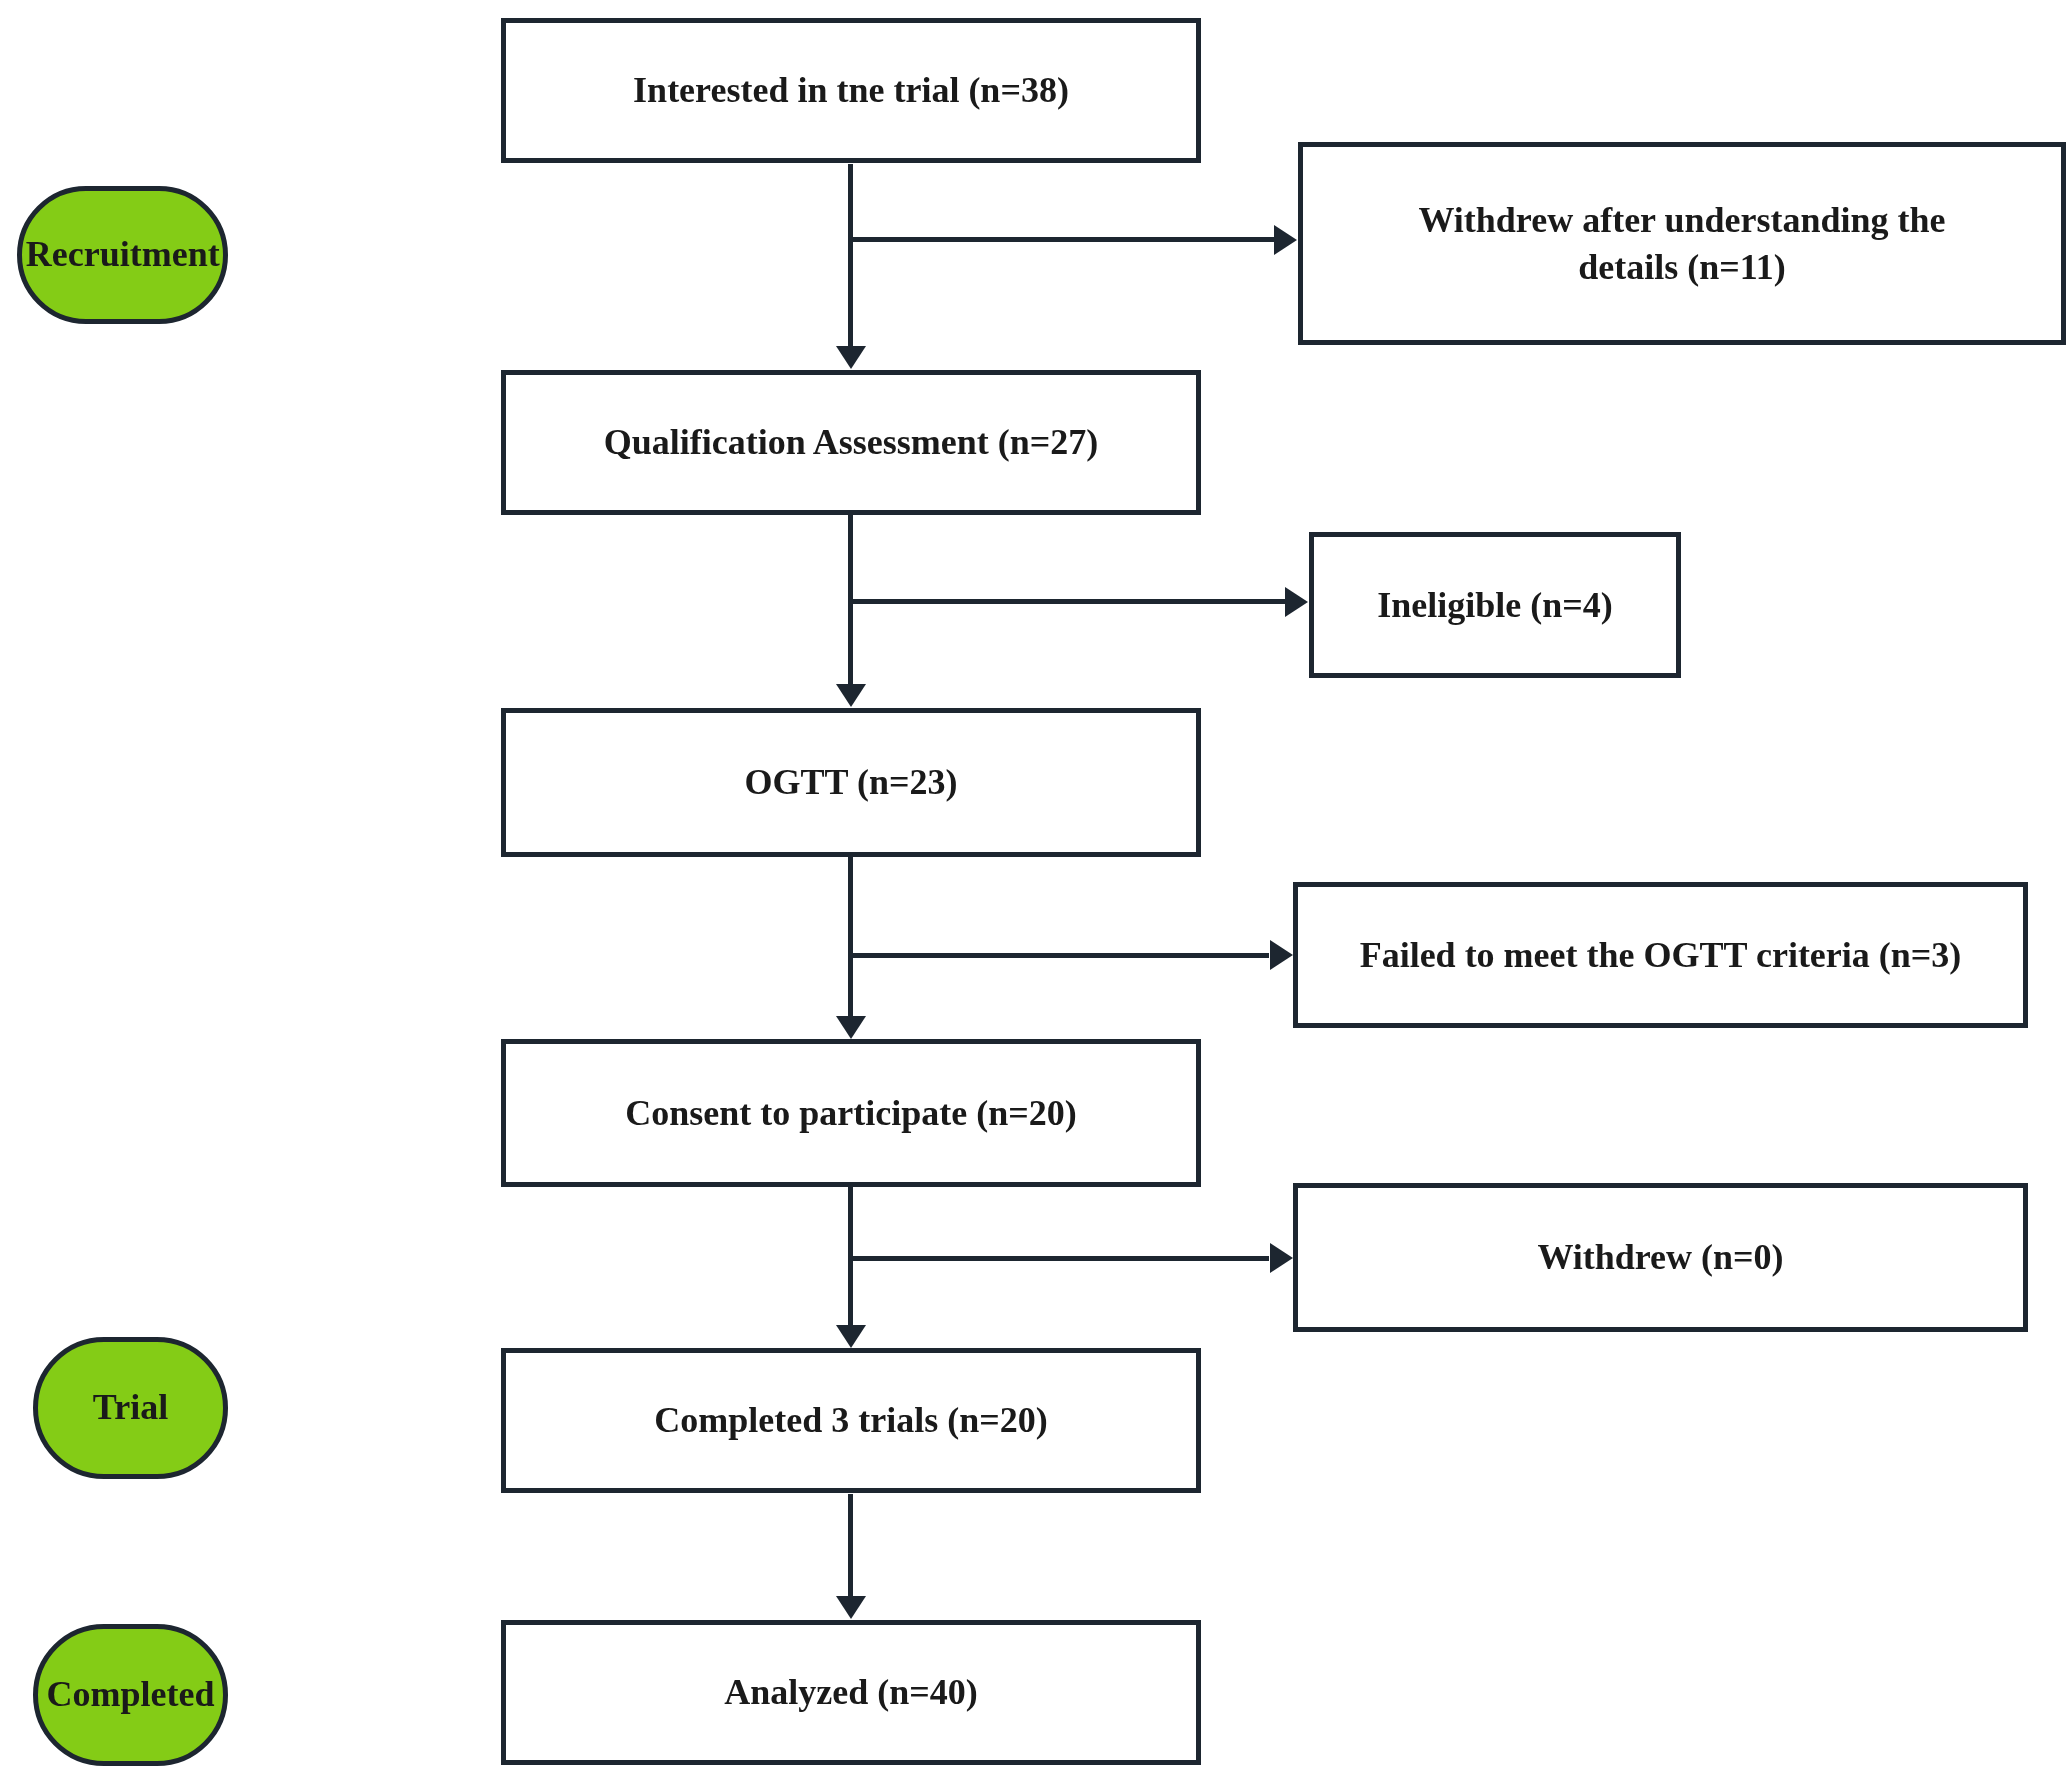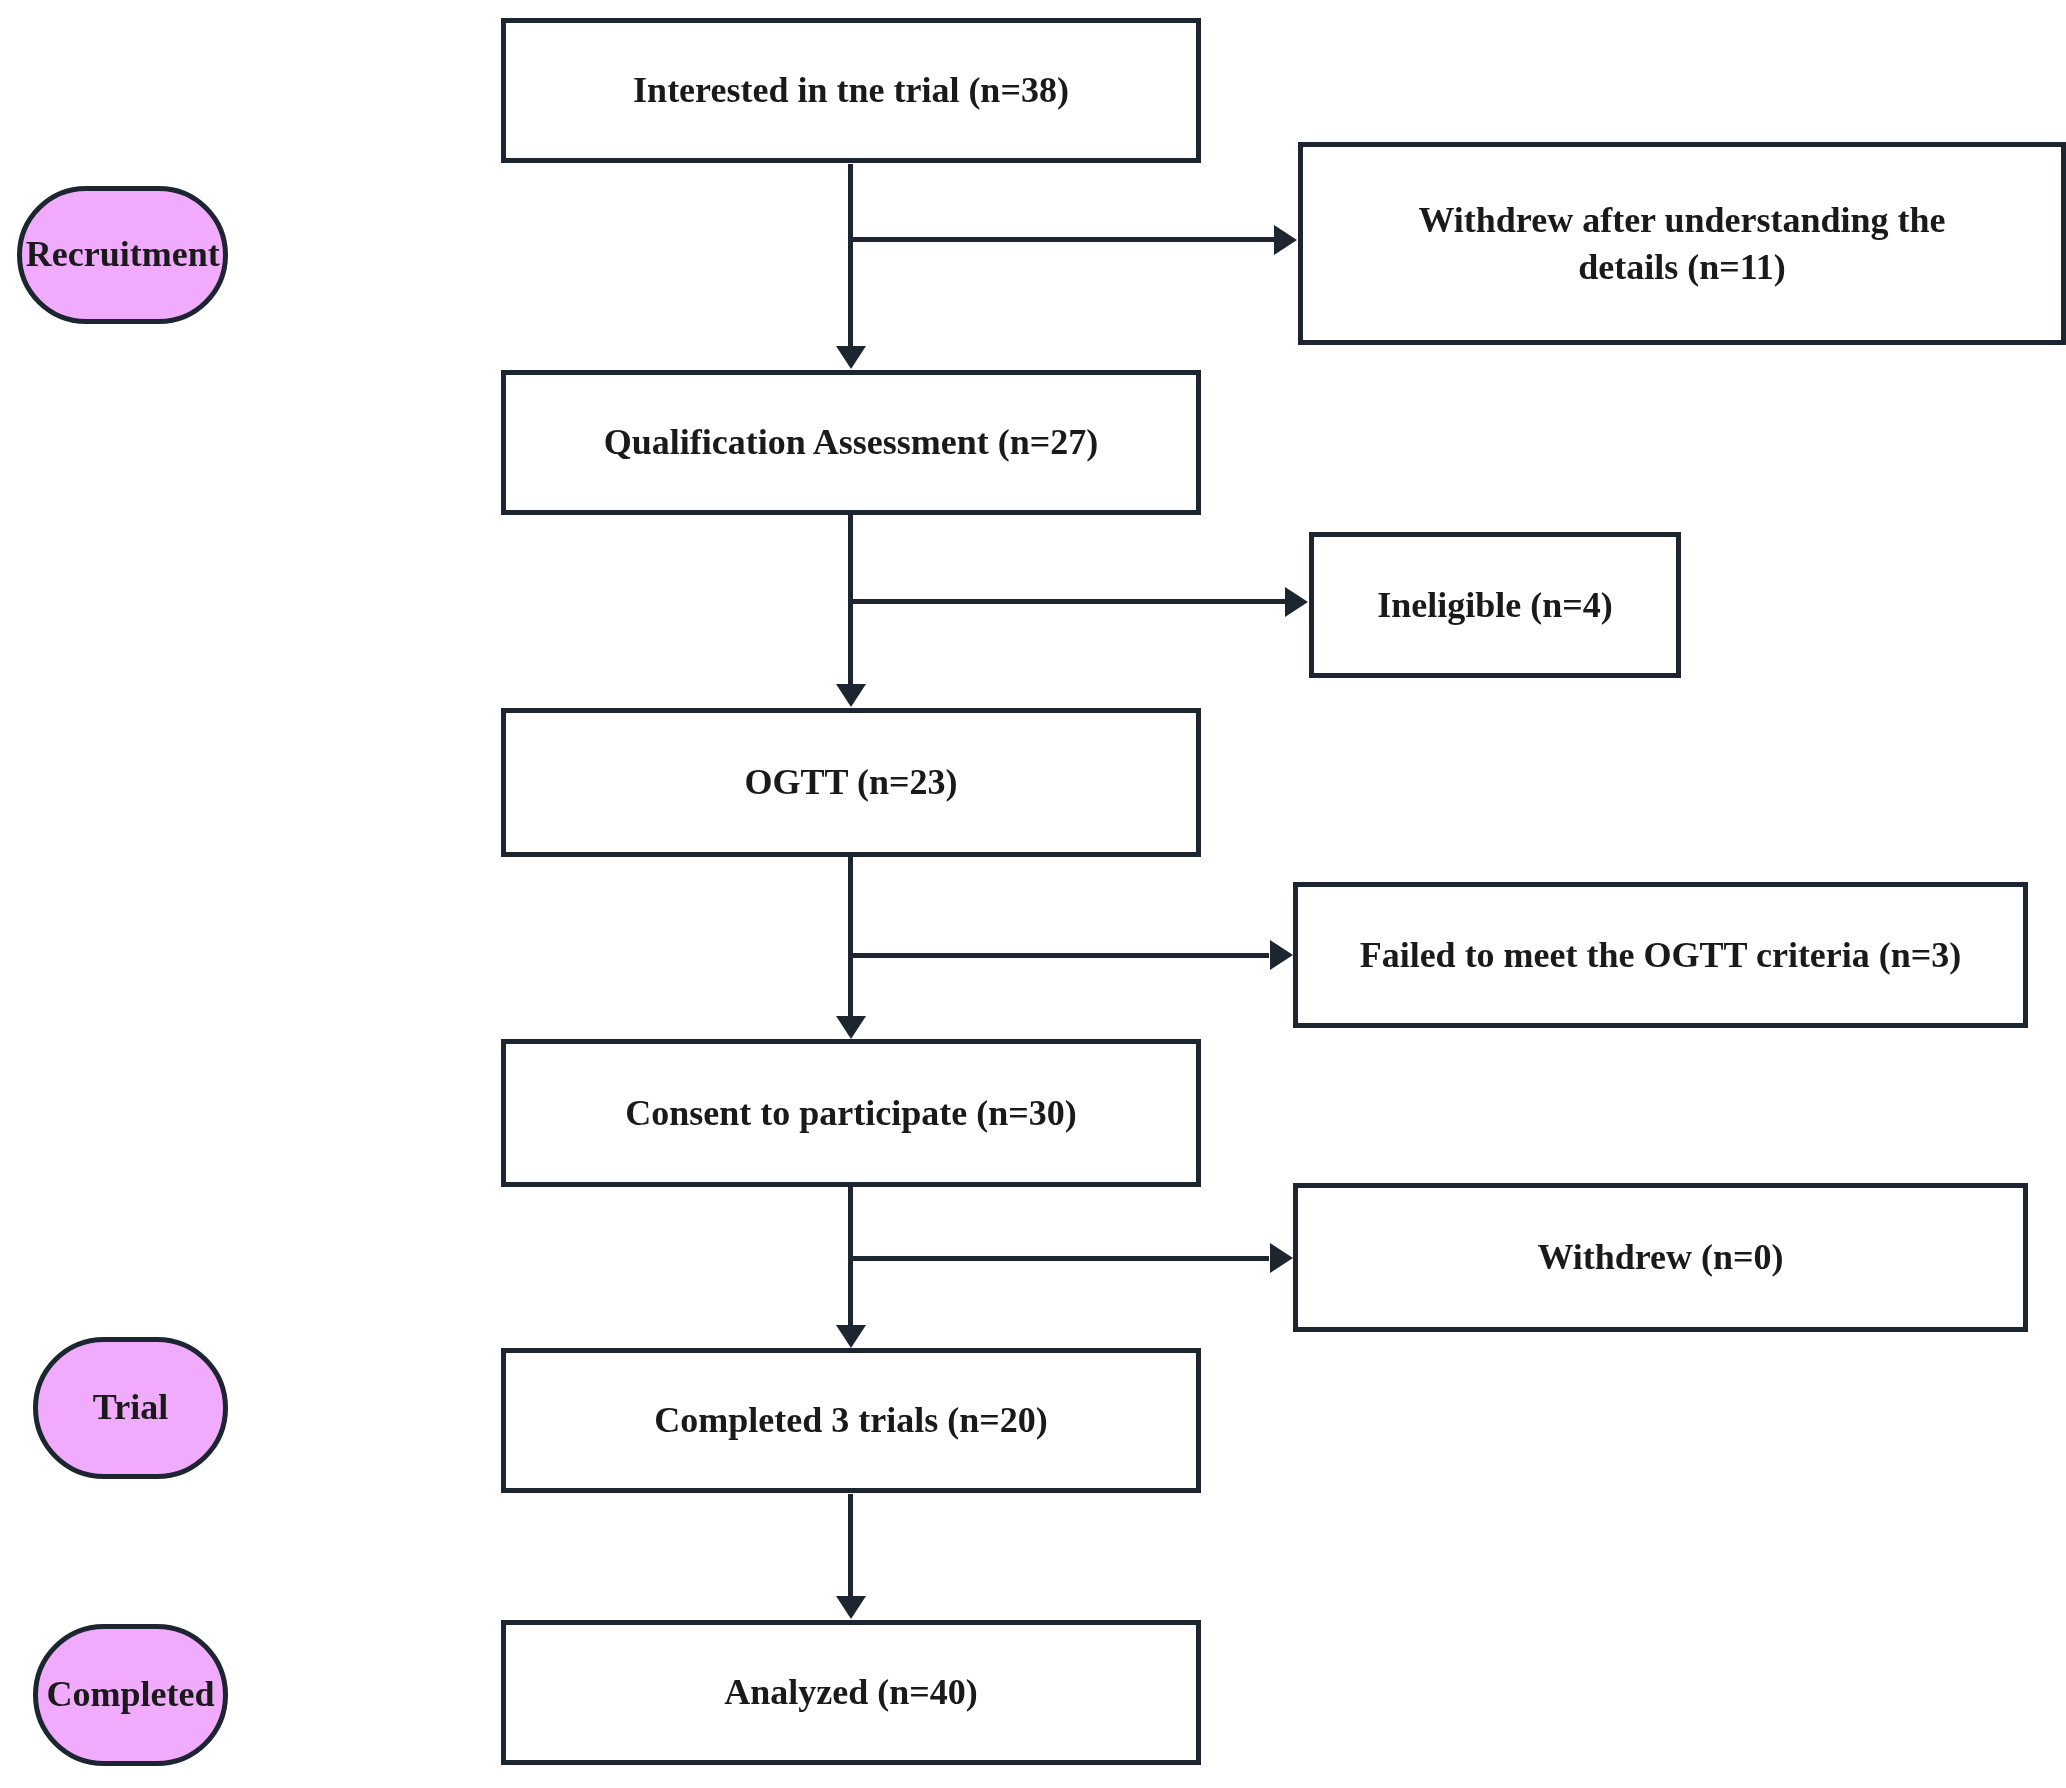--- a/index.html
+++ b/index.html
@@ -37,21 +37,21 @@
   .box span {
     display: block;
     width: 100%;
   }
   
   .pill {
     position: absolute;
     box-sizing: border-box;
     border: 5.5px solid #1d2630;
     border-radius: 785px;
-    background: #f0abfc;
+    background: #84cc16;
     display: flex;
     align-items: center;
     justify-content: center;
     text-align: center;
     color: #1a1a1a;
     font-weight: bold;
     font-size: 36px;
     line-height: 1.2;
   }
   
@@ -105,21 +105,21 @@
 
   <div class="box" style="left:501px; top:370px; width:700px; height:145px;">
     <span>Qualification Assessment (n=27)</span>
   </div>
 
   <div class="box" style="left:501px; top:708px; width:700px; height:149px;">
     <span>OGTT (n=23)</span>
   </div>
 
   <div class="box" style="left:501px; top:1039px; width:700px; height:148px;">
-    <span>Consent to participate (n=30)</span>
+    <span>Consent to participate (n=20)</span>
   </div>
 
   <div class="box" style="left:501px; top:1348px; width:700px; height:145px;">
     <span>Completed 3 trials (n=20)</span>
   </div>
 
   <div class="box" style="left:501px; top:1620px; width:700px; height:145px;">
     <span>Analyzed (n=40)</span>
   </div>
 

